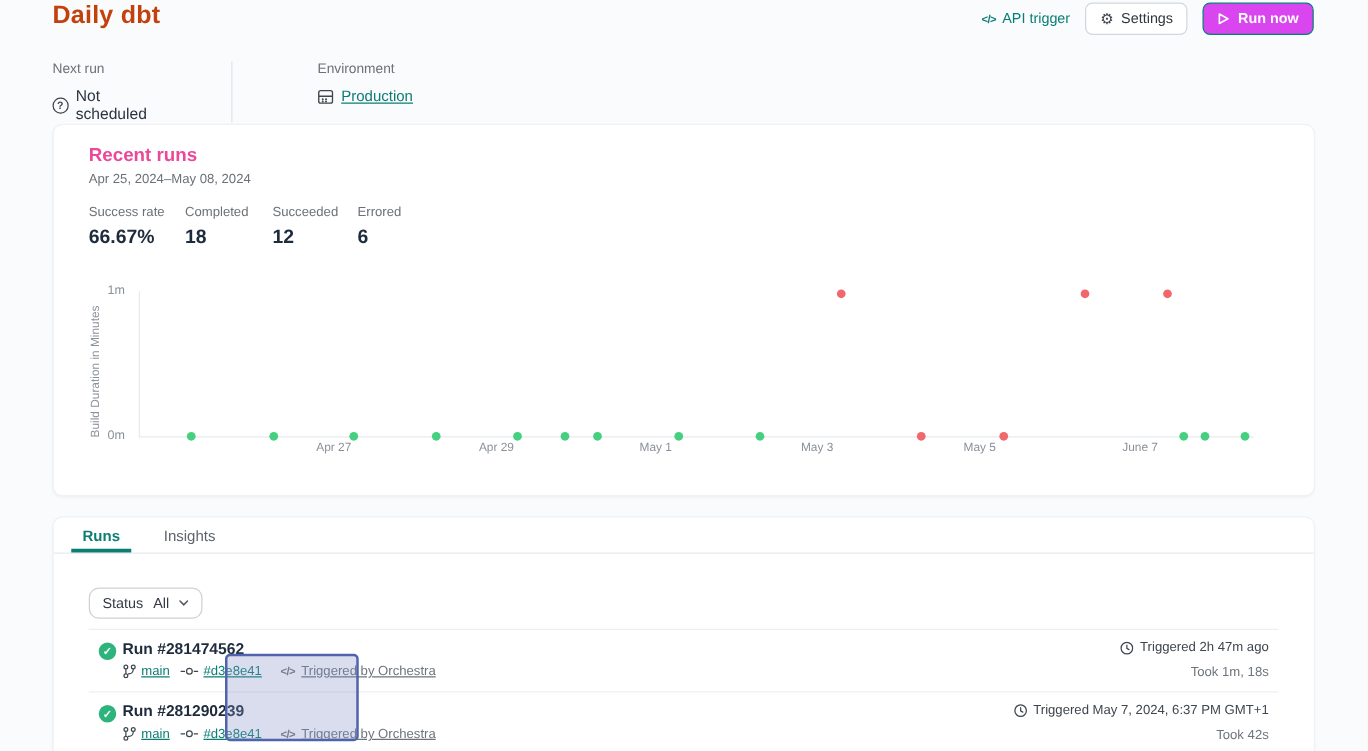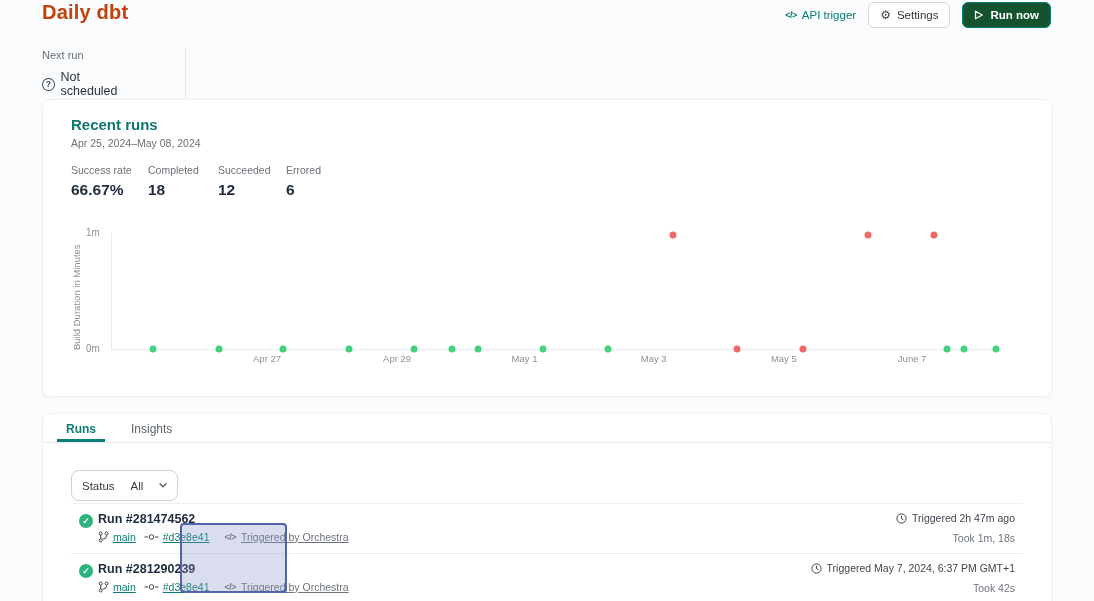--- a/index.html
+++ b/index.html
@@ -8,56 +8,56 @@
     position:relative; width:1094px; height:601px; overflow:hidden;
     background:#fafbfc; font-family:"Liberation Sans", sans-serif; color:#1e2b3c;
   }
   
   .page-title { position:absolute; left:42px; top:1px; font-size:20px; font-weight:700; color:#c2410c; letter-spacing:.2px; }
   .header-actions { position:absolute; top:1px; right:43px; height:27px; display:flex; align-items:center; gap:12px; }
   .api-trigger { display:flex; align-items:center; gap:5px; color:#087d76; font-size:11.5px; cursor:pointer; text-decoration:none; }
   .code-glyph { font-size:9px; font-weight:700; letter-spacing:-.5px; }
   .btn { display:flex; align-items:center; gap:6px; height:26px; padding:0 11px; border-radius:6px; font-size:11.5px; cursor:pointer; }
   .btn-settings { background:#fff; border:1px solid #d2d7dd; color:#2f363e; }
-  .btn-run { background:#14532d; border:1px solid #077d78; color:#fff; font-weight:600; }
+  .btn-run { background:#d946ef; border:1px solid #077d78; color:#fff; font-weight:600; }
   .gear-glyph { font-size:12px; color:#3f464e; line-height:1; }
   
   .meta { position:absolute; left:42px; top:49px; display:flex; align-items:stretch;gap:48px; }
   .meta-block { display:flex; flex-direction:column; }
   .meta-block.first { width:95px; }
   .meta-label { font-size:11px; color:#6b7177; margin-bottom:9px; }
   .meta-value { display:flex; align-items:center; gap:6px; font-size:12.5px; color:#2a3440; }
   .meta-divider { width:1px; background:#e2e5e9; margin-right:20px; }
   .ico-help { width:13px; height:13px; border:1.2px solid #3f464e; border-radius:50%; font-size:8.5px; display:flex; align-items:center; justify-content:center; color:#3f464e; font-weight:700; }
   .link-teal { color:#0c7d74; text-decoration:underline; cursor:pointer; }
   .env-link { font-size:12px; }
   
   .card { position:absolute; left:42px; width:1010px; background:#fff; border:1px solid #f0f1f4; border-radius:8px; box-shadow:0 1px 2px rgba(16,24,40,.04); }
   .card-recent { top:99px; height:298px; }
   .card-runs { top:413px; height:196px; }
   
-  .rr-title { position:absolute; left:28px; top:16px; font-size:15px; font-weight:700; color:#0f766e; }
+  .rr-title { position:absolute; left:28px; top:16px; font-size:15px; font-weight:700; color:#ec4899; }
   .rr-range { position:absolute; left:28px; top:37px; font-size:10.5px; color:#6b7177; }
   .stat { position:absolute; top:64px; }
   .stat .s-label { font-size:10.5px; color:#6b7177; }
   .stat .s-value { font-size:15.5px; font-weight:700; color:#1e2b3c; margin-top:5px; }
   .stat-0 { left:28px; } .stat-1 { left:105px; } .stat-2 { left:175px; } .stat-3 { left:243px; }
   
   .chart-ylabel { position:absolute; left:28px; top:133px; height:117px; display:flex; align-items:center; writing-mode:vertical-rl; transform:rotate(180deg); font-size:9.5px; color:#8b9199; }
   .ytick { position:absolute; left:38px; width:24px; text-align:center; font-size:10px; color:#8b9199; }
   .ytick-top { top:127px; } .ytick-bottom { top:243px; }
   .chart-plot { position:absolute; left:68px; top:133px; width:892px; height:117px; border-left:1px solid #e7eaee; border-bottom:1px solid #e7eaee; }
   .chart-dot { position:absolute; width:7px; height:7px; border-radius:50%; transform:translate(-50%,-50%); cursor:pointer; }
   .x-tick { position:absolute; top:100%; margin-top:4px; transform:translateX(-50%); font-size:9.5px; color:#8b9199; white-space:nowrap; }
   
   .tabs { position:absolute; left:0; top:0; width:100%; height:29px; border-bottom:1px solid #e7eaee; display:flex; padding-left:14px; }
   .tab { font-size:12px; padding:8px 9px 17px; cursor:pointer; color:#5d646c; border-bottom:3px solid transparent; }
   .tab.active { color:#0c7d74; font-weight:700; border-bottom-color:#0c7d74; }
   .tab + .tab { margin-left:17px; }
-  .filter-pill { position:absolute; left:28px; top:56px; height:31px; display:flex; align-items:center; gap:16px; padding:0 10px; border:1px solid #ccd2d8; border-radius:8px; background:#fff; font-size:11.5px; color:#333a42; cursor:pointer; }
+  .filter-pill { position:absolute; left:28px; top:56px; height:25px; display:flex; align-items:center; gap:8px; padding:0 10px; border:1px solid #ccd2d8; border-radius:8px; background:#fff; font-size:11.5px; color:#333a42; cursor:pointer; }
   .run-row { position:absolute; left:28px; right:28px; height:50px; border-top:1px solid #edeff2; }
   .run-row-0 { top:89px; } .run-row-1 { top:139px; }
   .check-circle { position:absolute; left:8px; top:10px; width:14px; height:14px; border-radius:50%; background:#2db47c; color:#fff; font-size:9px; font-weight:700; display:flex; align-items:center; justify-content:center; }
   .run-title { position:absolute; left:27px; top:8px; font-size:12.5px; font-weight:700; color:#1e2b3c; cursor:pointer; }
   .run-sub { position:absolute; left:27px; top:27px; display:flex; align-items:center; font-size:10.5px; }
   .run-sub .sep { width:8px; }
   .git-link { color:#0c7d74; text-decoration:underline; cursor:pointer; margin-left:4px; }
   .trigger-chip { display:flex; align-items:center; gap:5px; margin-left:15px; color:#6e747c; }
   .trigger-chip .code-glyph { color:#6e747c; }
   .trigger-link { color:#6e747c; text-decoration:underline; cursor:pointer; }
@@ -92,20 +92,34 @@
 
   <div class="meta">
     <div class="meta-block first">
       <span class="meta-label">Next run</span>
       <span class="meta-value">
         <span class="ico-help">?</span>
         <span>Not scheduled</span>
       </span>
     </div>
     <div class="meta-divider"></div>
+    <div class="meta-block">
+      <span class="meta-label">Environment</span>
+      <span class="meta-value">
+        <svg width="13" height="13" viewBox="0 0 13 13">
+          <rect x="1" y="1.5" width="11" height="10" rx="1.6" fill="none" stroke="#3f464e" stroke-width="1.1"></rect>
+          <path d="M1 6 H12" stroke="#3f464e" stroke-width="1.1"></path>
+          <circle cx="4.2" cy="8.3" r="0.8" fill="#3f464e"></circle>
+            <circle cx="6.8" cy="8.3" r="0.8" fill="#3f464e"></circle>
+          <circle cx="4.2" cy="10.1" r="0.8" fill="#3f464e"></circle>
+            <circle cx="6.8" cy="10.1" r="0.8" fill="#3f464e"></circle>
+        </svg>
+        <a class="link-teal env-link">Production</a>
+      </span>
+    </div>
   </div>
 
   <section class="card card-recent">
     <h2 class="rr-title">Recent runs</h2>
     <div class="rr-range">Apr 25, 2024–May 08, 2024</div>
 
     <div class="stat stat-0">
       <div class="s-label">Success rate</div>
       <div class="s-value">66.67%</div>
     </div>

